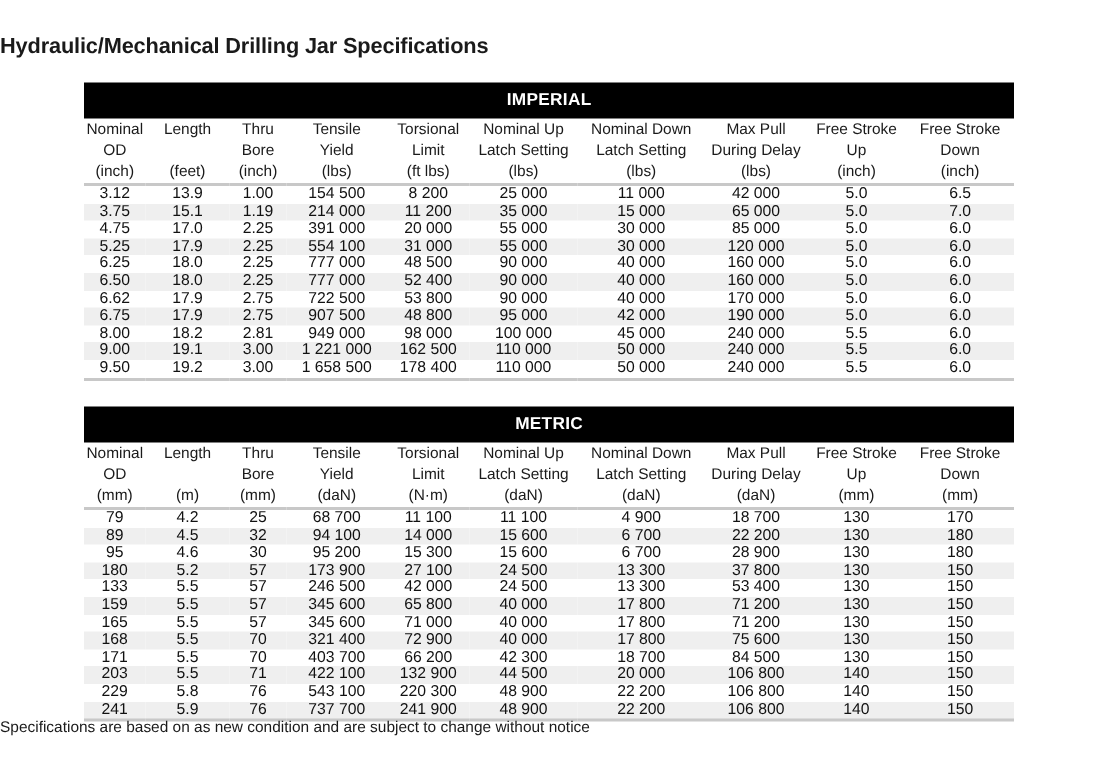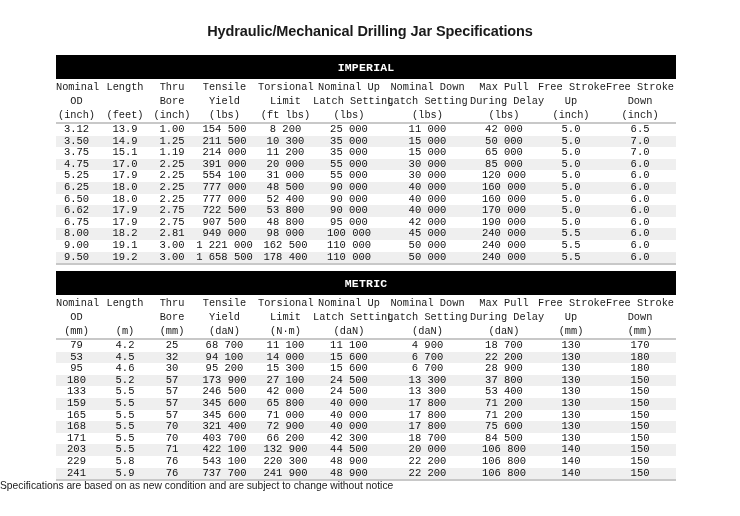--- a/index.html
+++ b/index.html
@@ -3,28 +3,27 @@
   <meta charset="utf-8">
   <style>
     html, body { margin: 0; padding: 0; background: #ffffff; }
     body {
       width: 740px; height: 516px; position: relative; overflow: hidden;
       font-family: "Liberation Sans", "DejaVu Sans", sans-serif;
       color: #111111;
     }
     .title {
       position: absolute; left: 0; width: 740px; top: 23px;
-      text-align: center; font-size: 14.5px; font-weight: bold; color: #1a1a1a;
+      text-align: left; font-size: 14.5px; font-weight: bold; color: #1a1a1a;
       letter-spacing: -0.1px;
     }
     .spec-table {
       position: absolute; left: 56px; width: 620px;
       border-collapse: collapse; table-layout: fixed;
       font-size: 10.5px;
-      font-family: Liberation Mono, monospace;
     }
     .spec-table.imperial { top: 55px; }
     .spec-table.metric { top: 271px; }
     .spec-table col.c1 { width: 41px; }
     .spec-table col.c2 { width: 56px; }
     .spec-table col.c3 { width: 38px; }
     .spec-table col.c4 { width: 67px; }
     .spec-table col.c5 { width: 55px; }
     .spec-table col.c6 { width: 72px; }
     .spec-table col.c7 { width: 85px; }
@@ -120,32 +119,20 @@
         <td>1.00</td>
         <td>154 500</td>
         <td>8 200</td>
         <td>25 000</td>
         <td>11 000</td>
         <td>42 000</td>
         <td>5.0</td>
         <td>6.5</td>
       </tr>
       <tr class="data-row">
-        <td>3.50</td>
-        <td>14.9</td>
-        <td>1.25</td>
-        <td>211 500</td>
-        <td>10 300</td>
-        <td>35 000</td>
-        <td>15 000</td>
-        <td>50 000</td>
-        <td>5.0</td>
-        <td>7.0</td>
-      </tr>
-      <tr class="data-row">
         <td>3.75</td>
         <td>15.1</td>
         <td>1.19</td>
         <td>214 000</td>
         <td>11 200</td>
         <td>35 000</td>
         <td>15 000</td>
         <td>65 000</td>
         <td>5.0</td>
         <td>7.0</td>
@@ -324,21 +311,21 @@
         <td>25</td>
         <td>68 700</td>
         <td>11 100</td>
         <td>11 100</td>
         <td>4 900</td>
         <td>18 700</td>
         <td>130</td>
         <td>170</td>
       </tr>
       <tr class="data-row">
-        <td>53</td>
+        <td>89</td>
         <td>4.5</td>
         <td>32</td>
         <td>94 100</td>
         <td>14 000</td>
         <td>15 600</td>
         <td>6 700</td>
         <td>22 200</td>
         <td>130</td>
         <td>180</td>
       </tr>

